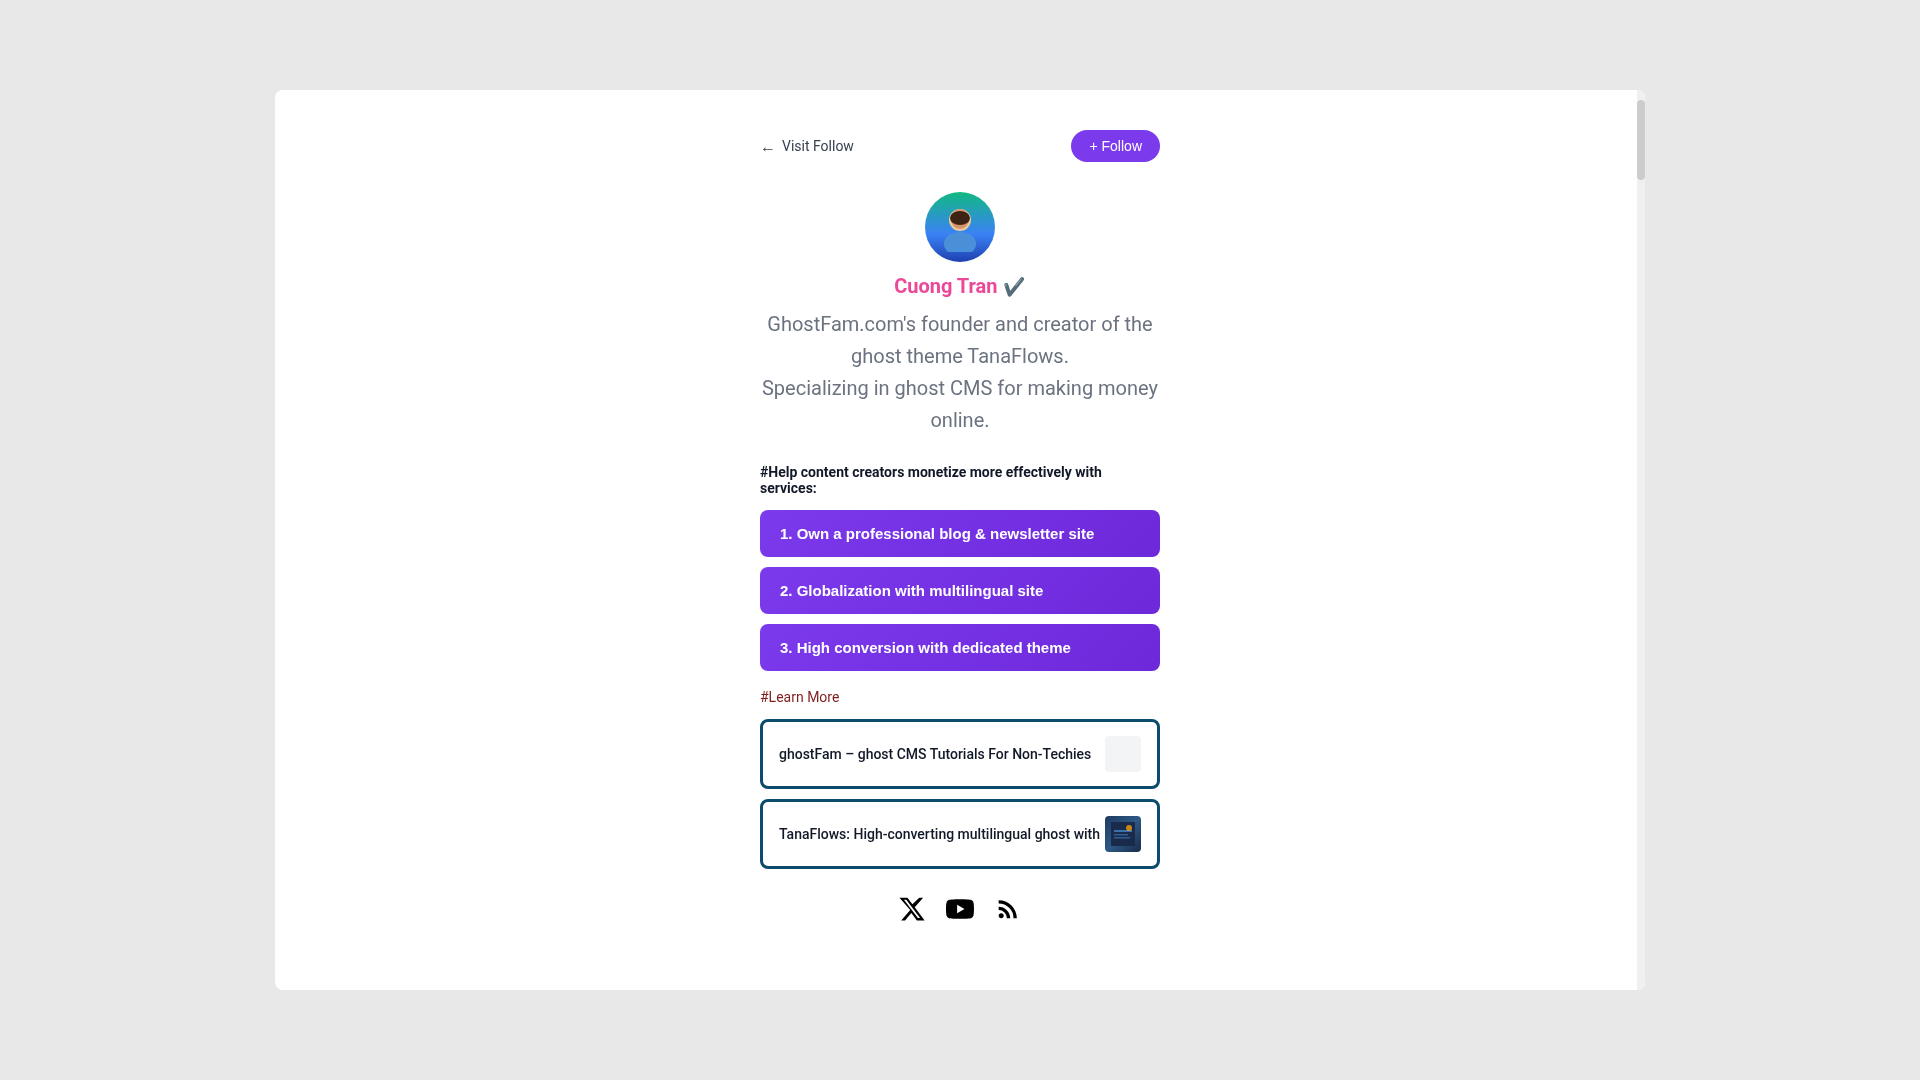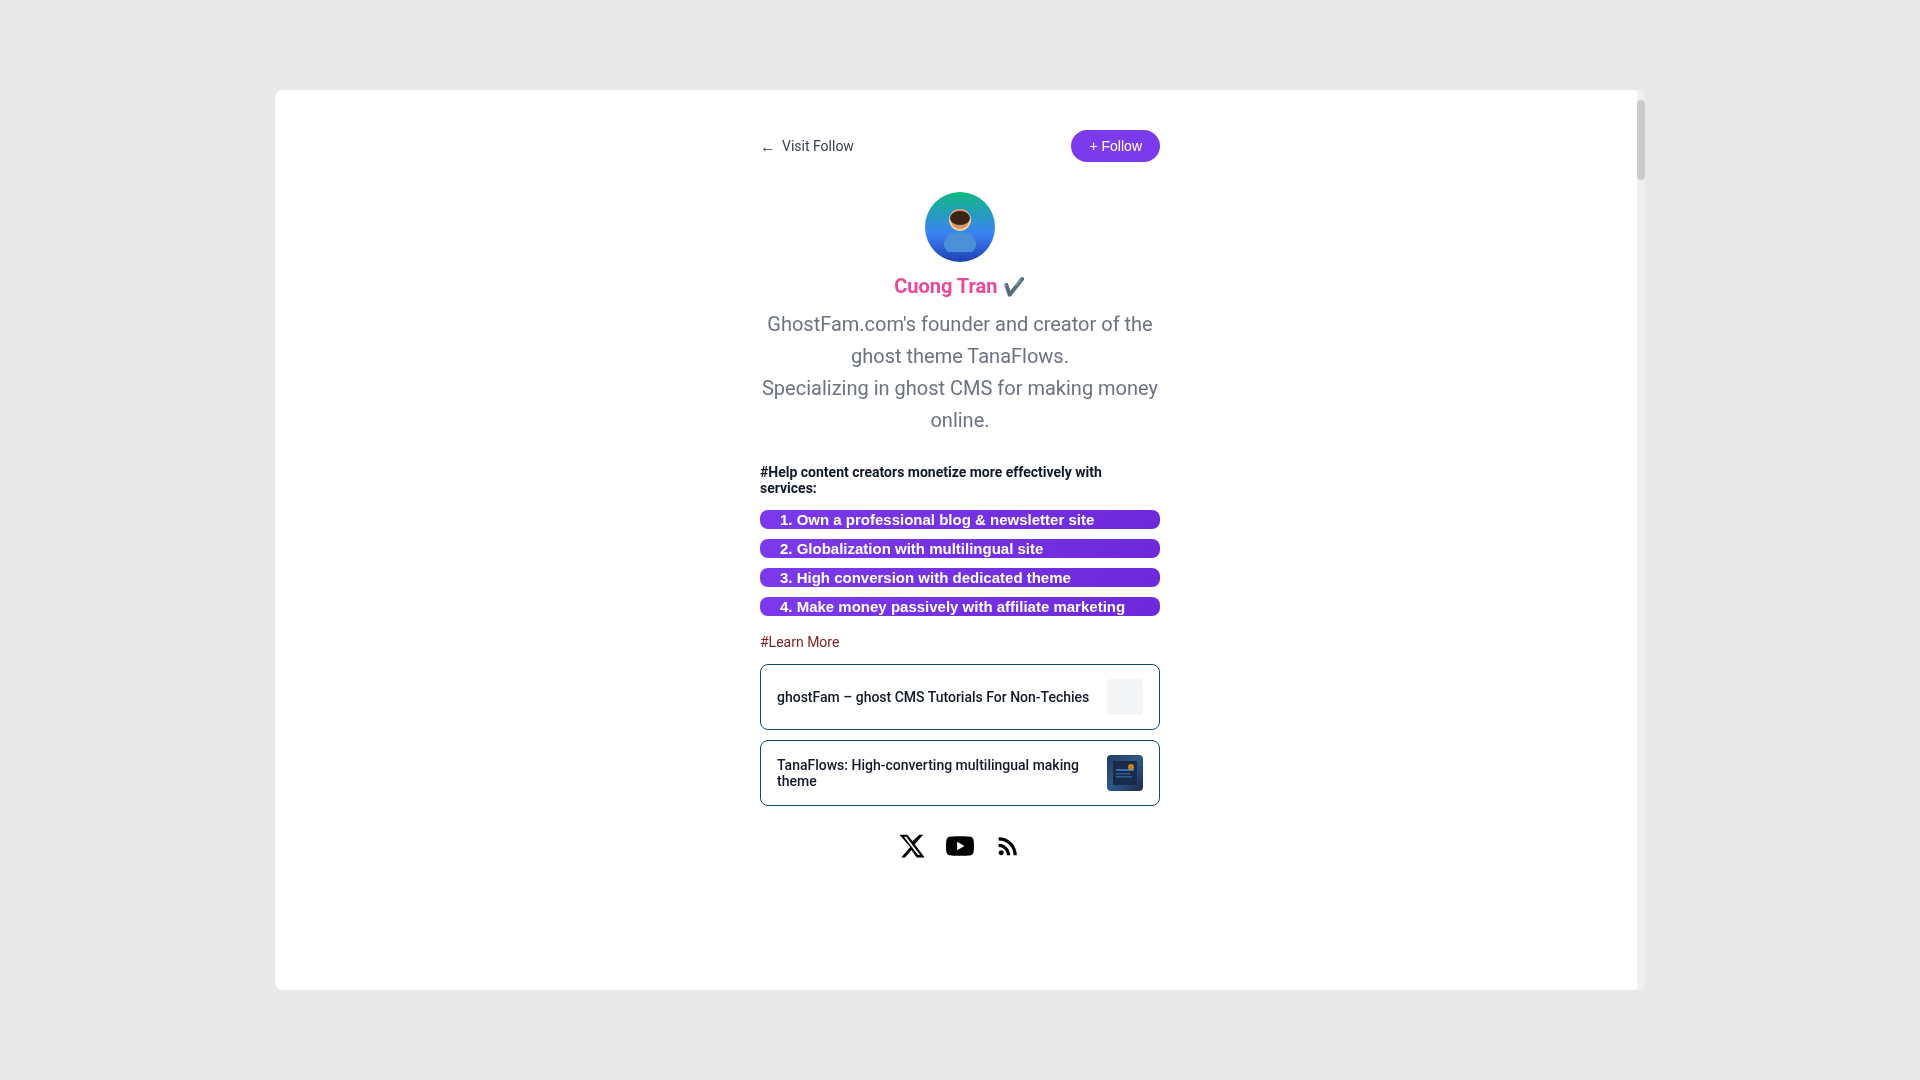--- a/index.html
+++ b/index.html
@@ -128,39 +128,39 @@
       margin-bottom: 14px;
       align-self: flex-start;
       width: 100%;
     }
     .service-btn {
       width: 100%;
       background: linear-gradient(135deg, #7c3aed, #6d28d9);
       color: white;
       border: none;
       border-radius: 8px;
-      padding: 1px 20px;
+      padding: 15px 20px;
       font-size: 15px;
       font-weight: 600;
       cursor: pointer;
       text-align: left;
       margin-bottom: 10px;
     }
     .learn-more-heading {
       font-size: 14px;
       font-weight: 400;
       color: #7f1d1d;
       margin-top: 8px;
       margin-bottom: 14px;
       align-self: flex-start;
       width: 100%;
     }
     .link-card {
       width: 100%;
-      border: 1px solid #0c4a6e;
+      border: 3px solid #0c4a6e;
       border-radius: 8px;
       padding: 14px 16px;
       display: flex;
       justify-content: space-between;
       align-items: center;
       margin-bottom: 10px;
       cursor: pointer;
       text-decoration: none;
       color: #111827;
       font-size: 14px;
@@ -243,35 +243,32 @@
 
     <button class="service-btn">
       <span>1. Own a professional blog &amp; newsletter site</span>
     </button>
     <button class="service-btn">
       <span>2. Globalization with multilingual site</span>
     </button>
     <button class="service-btn">
       <span>3. High conversion with dedicated theme</span>
     </button>
-    <button class="service-btn">
-      <span>4. Make money passively with affiliate marketing</span>
-    </button>
 
     <div class="learn-more-heading">#Learn More</div>
 
     <a class="link-card" href="#">
       <span>ghostFam – ghost CMS Tutorials For Non-Techies</span>
       <div class="link-card-thumb">
         <div style="width:100%;height:100%;background:#f3f4f6;"></div>
       </div>
     </a>
 
     <a class="link-card" href="#">
-      <span>TanaFlows: High-converting multilingual making theme</span>
+      <span>TanaFlows: High-converting multilingual ghost with</span>
       <div class="link-card-thumb">
         <div class="link-card-thumb-img">
           <svg width="24" height="24" viewBox="0 0 24 24" xmlns="http://www.w3.org/2000/svg">
             <rect width="24" height="24" fill="#1a2a4a"></rect>
             <rect x="3" y="8" width="18" height="2" fill="#4a90d9" opacity="0.7"></rect>
             <rect x="3" y="12" width="14" height="1.5" fill="#4a90d9" opacity="0.5"></rect>
             <rect x="3" y="15" width="16" height="1.5" fill="#4a90d9" opacity="0.5"></rect>
             <circle cx="18" cy="6" r="3" fill="#f59e0b" opacity="0.8"></circle>
           </svg>
         </div>

